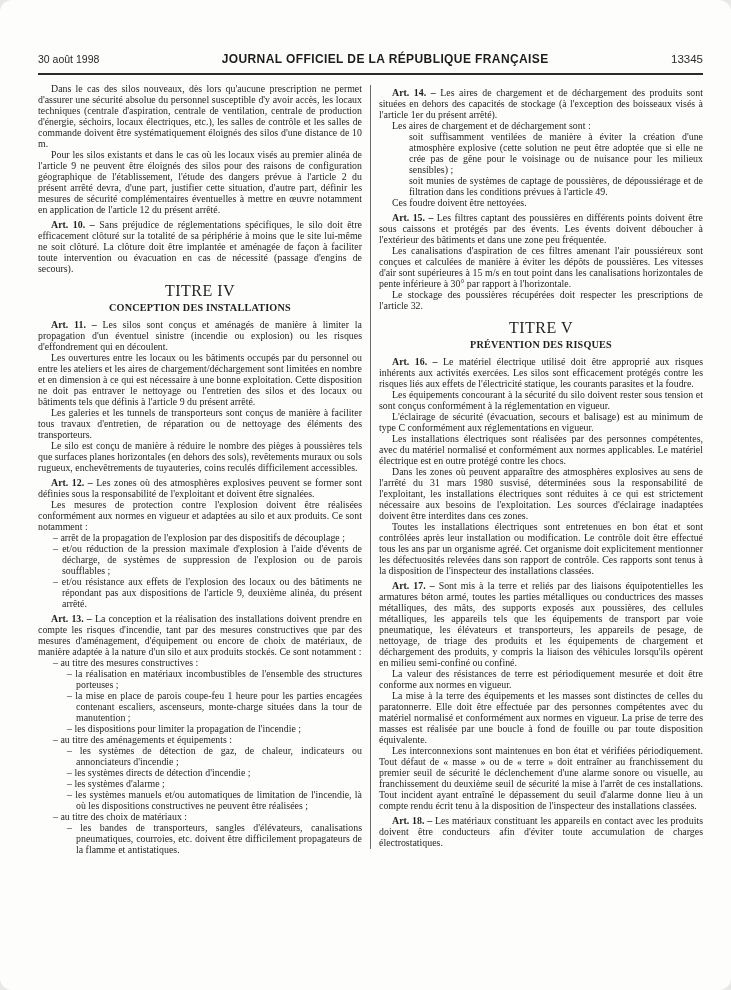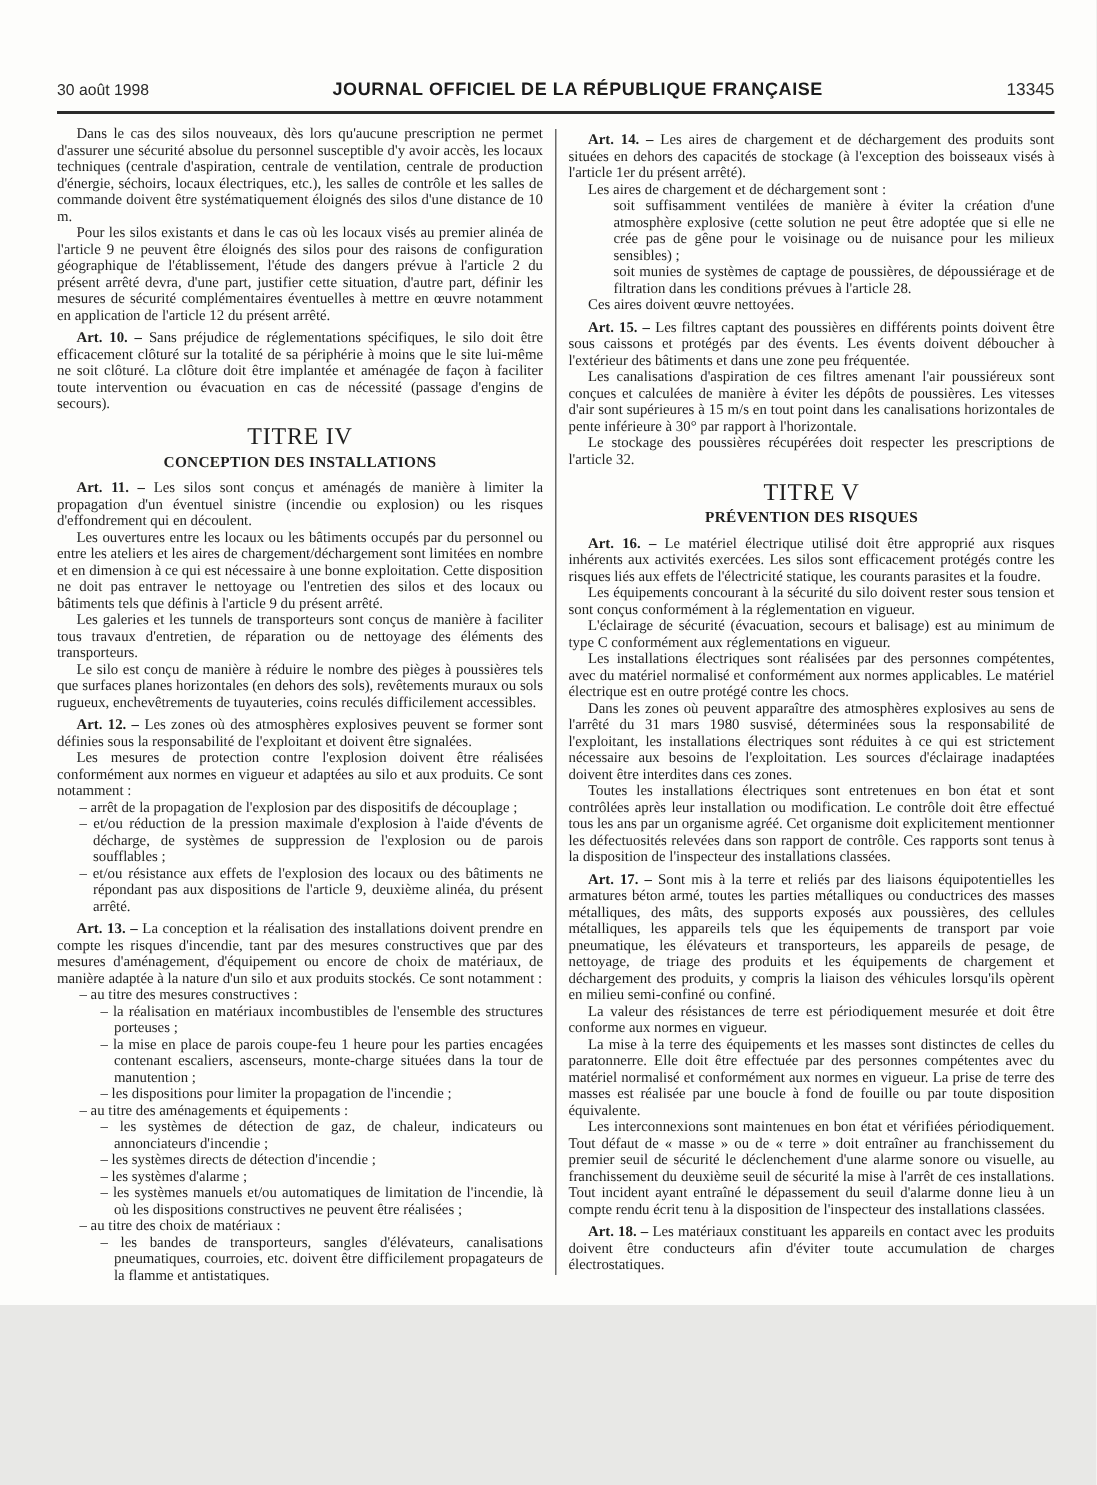--- a/index.html
+++ b/index.html
@@ -1,26 +1,27 @@
 <!DOCTYPE html>
 <html lang="fr"><head>
 <meta charset="utf-8">
 <style>
   html,body{margin:0;padding:0;background:#e8e8e6;}
   .page{
     position:relative;
-    width:731px;height:870px;
+    width:731px;height:990px;
     margin:0 auto;
     background:var(--paper,#fdfdfb);
     color:var(--ink,#1f1f1f);
     font-family:"Liberation Serif","DejaVu Serif",serif;
     font-size:9.9px;line-height:11px;
     overflow:hidden;
     box-sizing:border-box;
     padding:54px 28px 0 38px;
+    border-radius:12px;
   }
   .hdr{
     display:flex;align-items:baseline;justify-content:space-between;
     font-family:"Liberation Sans","DejaVu Sans",sans-serif;
     margin-bottom:8px;
   }
   .hdr-date{font-size:10.5px;color:#2a2a2a;}
   .hdr-title{font-size:12px;font-weight:bold;letter-spacing:.4px;color:#1c1c1c;}
   .hdr-page{font-size:11.5px;color:#2a2a2a;}
   .rule{
@@ -77,22 +78,22 @@
         <div class="blk li2">– les systèmes d'alarme ;</div>
         <div class="blk li2">– les systèmes manuels et/ou automatiques de limitation de l'incendie, là où les dispositions constructives ne peuvent être réalisées ;</div>
         <div class="blk li1">– au titre des choix de matériaux :</div>
         <div class="blk li2">– les bandes de transporteurs, sangles d'élévateurs, canalisations pneumatiques, courroies, etc. doivent être difficilement propagateurs de la flamme et antistatiques.</div>
       </section>
     <div class="divider"></div>
     <section class="col">
         <div class="blk art"><span class="lead">Art. 14. – </span>Les aires de chargement et de déchargement des produits sont situées en dehors des capacités de stockage (à l'exception des boisseaux visés à l'article 1er du présent arrêté).</div>
         <div class="blk p">Les aires de chargement et de déchargement sont :</div>
         <div class="blk ind">soit suffisamment ventilées de manière à éviter la création d'une atmosphère explosive (cette solution ne peut être adoptée que si elle ne crée pas de gêne pour le voisinage ou de nuisance pour les milieux sensibles) ;</div>
-        <div class="blk ind">soit munies de systèmes de captage de poussières, de dépoussiérage et de filtration dans les conditions prévues à l'article 28.</div>
-        <div class="blk p">Ces aires doivent œuvre nettoyées.</div>
+        <div class="blk ind">soit munies de systèmes de captage de poussières, de dépoussiérage et de filtration dans les conditions prévues à l'article 49.</div>
+        <div class="blk p">Ces foudre doivent être nettoyées.</div>
         <div class="blk art"><span class="lead">Art. 15. – </span>Les filtres captant des poussières en différents points doivent être sous caissons et protégés par des évents. Les évents doivent déboucher à l'extérieur des bâtiments et dans une zone peu fréquentée.</div>
         <div class="blk p">Les canalisations d'aspiration de ces filtres amenant l'air poussiéreux sont conçues et calculées de manière à éviter les dépôts de poussières. Les vitesses d'air sont supérieures à 15 m/s en tout point dans les canalisations horizontales de pente inférieure à 30° par rapport à l'horizontale.</div>
         <div class="blk p">Le stockage des poussières récupérées doit respecter les prescriptions de l'article 32.</div>
         <div class="blk titre">TITRE V</div>
         <div class="blk section">PRÉVENTION DES RISQUES</div>
         <div class="blk art"><span class="lead">Art. 16. – </span>Le matériel électrique utilisé doit être approprié aux risques inhérents aux activités exercées. Les silos sont efficacement protégés contre les risques liés aux effets de l'électricité statique, les courants parasites et la foudre.</div>
         <div class="blk p">Les équipements concourant à la sécurité du silo doivent rester sous tension et sont conçus conformément à la réglementation en vigueur.</div>
         <div class="blk p">L'éclairage de sécurité (évacuation, secours et balisage) est au minimum de type C conformément aux réglementations en vigueur.</div>
         <div class="blk p">Les installations électriques sont réalisées par des personnes compétentes, avec du matériel normalisé et conformément aux normes applicables. Le matériel électrique est en outre protégé contre les chocs.</div>
         <div class="blk p">Dans les zones où peuvent apparaître des atmosphères explosives au sens de l'arrêté du 31 mars 1980 susvisé, déterminées sous la responsabilité de l'exploitant, les installations électriques sont réduites à ce qui est strictement nécessaire aux besoins de l'exploitation. Les sources d'éclairage inadaptées doivent être interdites dans ces zones.</div>

